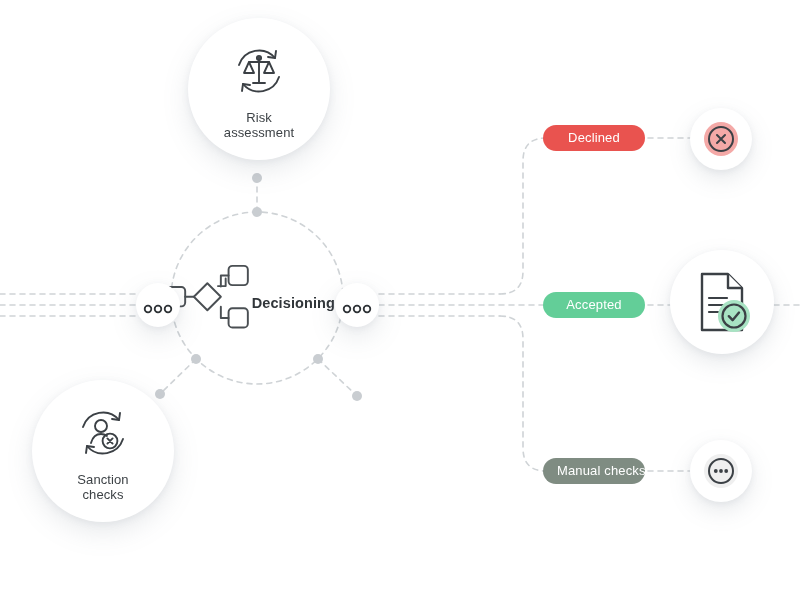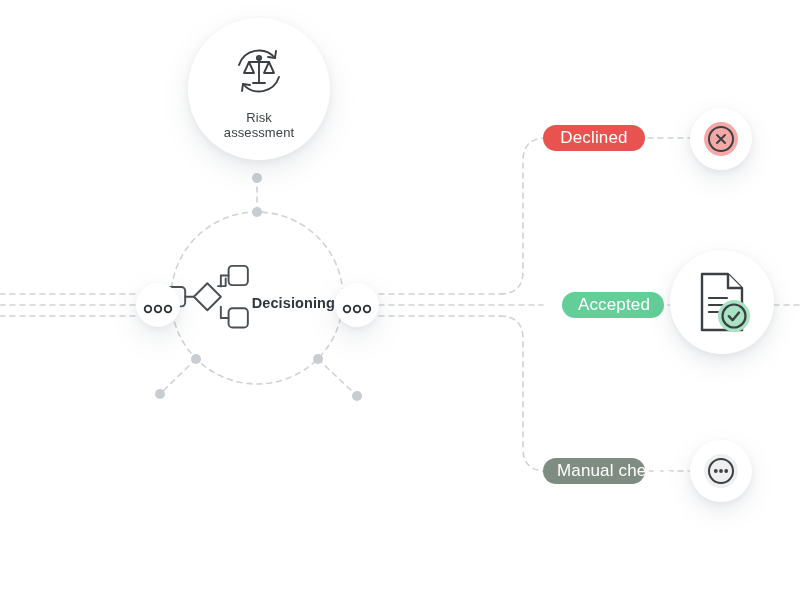--- a/index.html
+++ b/index.html
@@ -102,30 +102,30 @@
   #dots-left  { left: 136px; top: 283px; }
   #dots-right { left: 335px; top: 283px; }
   .dots-node .glyph { width: 30px; height: 10px; display:block; }
 
   
   .badge {
     position: absolute;
     height: 26px;
     border-radius: 13px;
     color: #ffffff;
-    font-size: 17px;
+    font-size: 13px;
     line-height: 26px;
     text-align: center;
     letter-spacing: .15px;
     box-sizing: border-box;
     padding: 0 14px;
     white-space: nowrap;
   }
   #badge-declined { left: 543px; top: 125px; width: 102px; }
-  #badge-accepted { left: 562px; top: 292px; width: 102px; text-align: right; }
+  #badge-accepted { left: 543px; top: 292px; width: 102px; }
   #badge-manual   { left: 543px; top: 458px; width: 102px; }
 
   
   .outcome {
     position: absolute;
     border-radius: 50%;
     background: #ffffff;
     box-shadow: 0 9px 22px rgba(120,130,145,0.17),
                 0 2px 6px rgba(120,130,145,0.10);
     display: flex;
@@ -195,20 +195,36 @@
         <path d="M22 23h20"></path>
         <path d="M22 23l-5 11h10z"></path>
         <path d="M42 23l-5 11h10z"></path>
         <circle cx="32" cy="19" r="2.1"></circle>
       </svg>
     </span>
     <span class="node-label">Risk
 assessment</span>
   </div>
 
+  <div class="node proc" id="node-sanction">
+    <span class="glyph">
+      <svg viewBox="0 0 64 64" fill="none" stroke="#3b4045" stroke-width="1.9" stroke-linecap="round" stroke-linejoin="round">
+        <path d="M12 26a21 21 0 0 1 36-7"></path>
+        <path d="M52 38a21 21 0 0 1-36 7"></path>
+        <path d="M48 19l1 -7 M48 19l-7 -1"></path>
+        <path d="M16 45l-1 7 M16 45l7 1"></path>
+        <circle cx="30" cy="25" r="6"></circle>
+        <path d="M20 42c1.6-6 5.4-9 10-9 2.2 0 4.2.7 5.9 1.9"></path>
+        <circle cx="39" cy="40" r="7.4"></circle>
+        <path d="M36.4 37.4l5.2 5.2 M41.6 37.4l-5.2 5.2"></path>
+      </svg>
+    </span>
+    <span class="node-label">Sanction
+checks</span>
+  </div>
 
 
   <div id="hub">
     <span class="glyph">
       <svg viewBox="0 0 92 72" fill="none" stroke="#4a4f53" stroke-width="2" stroke-linecap="round" stroke-linejoin="round">
         <rect x="3" y="26" width="20" height="20" rx="4"></rect>
         <path d="M23 36h9"></path>
         <path d="M46 22l14 14-14 14-14-14z"></path>
         <path d="M57 25h8v-8h0"></path>
         <path d="M60 25.5V14h8"></path>

